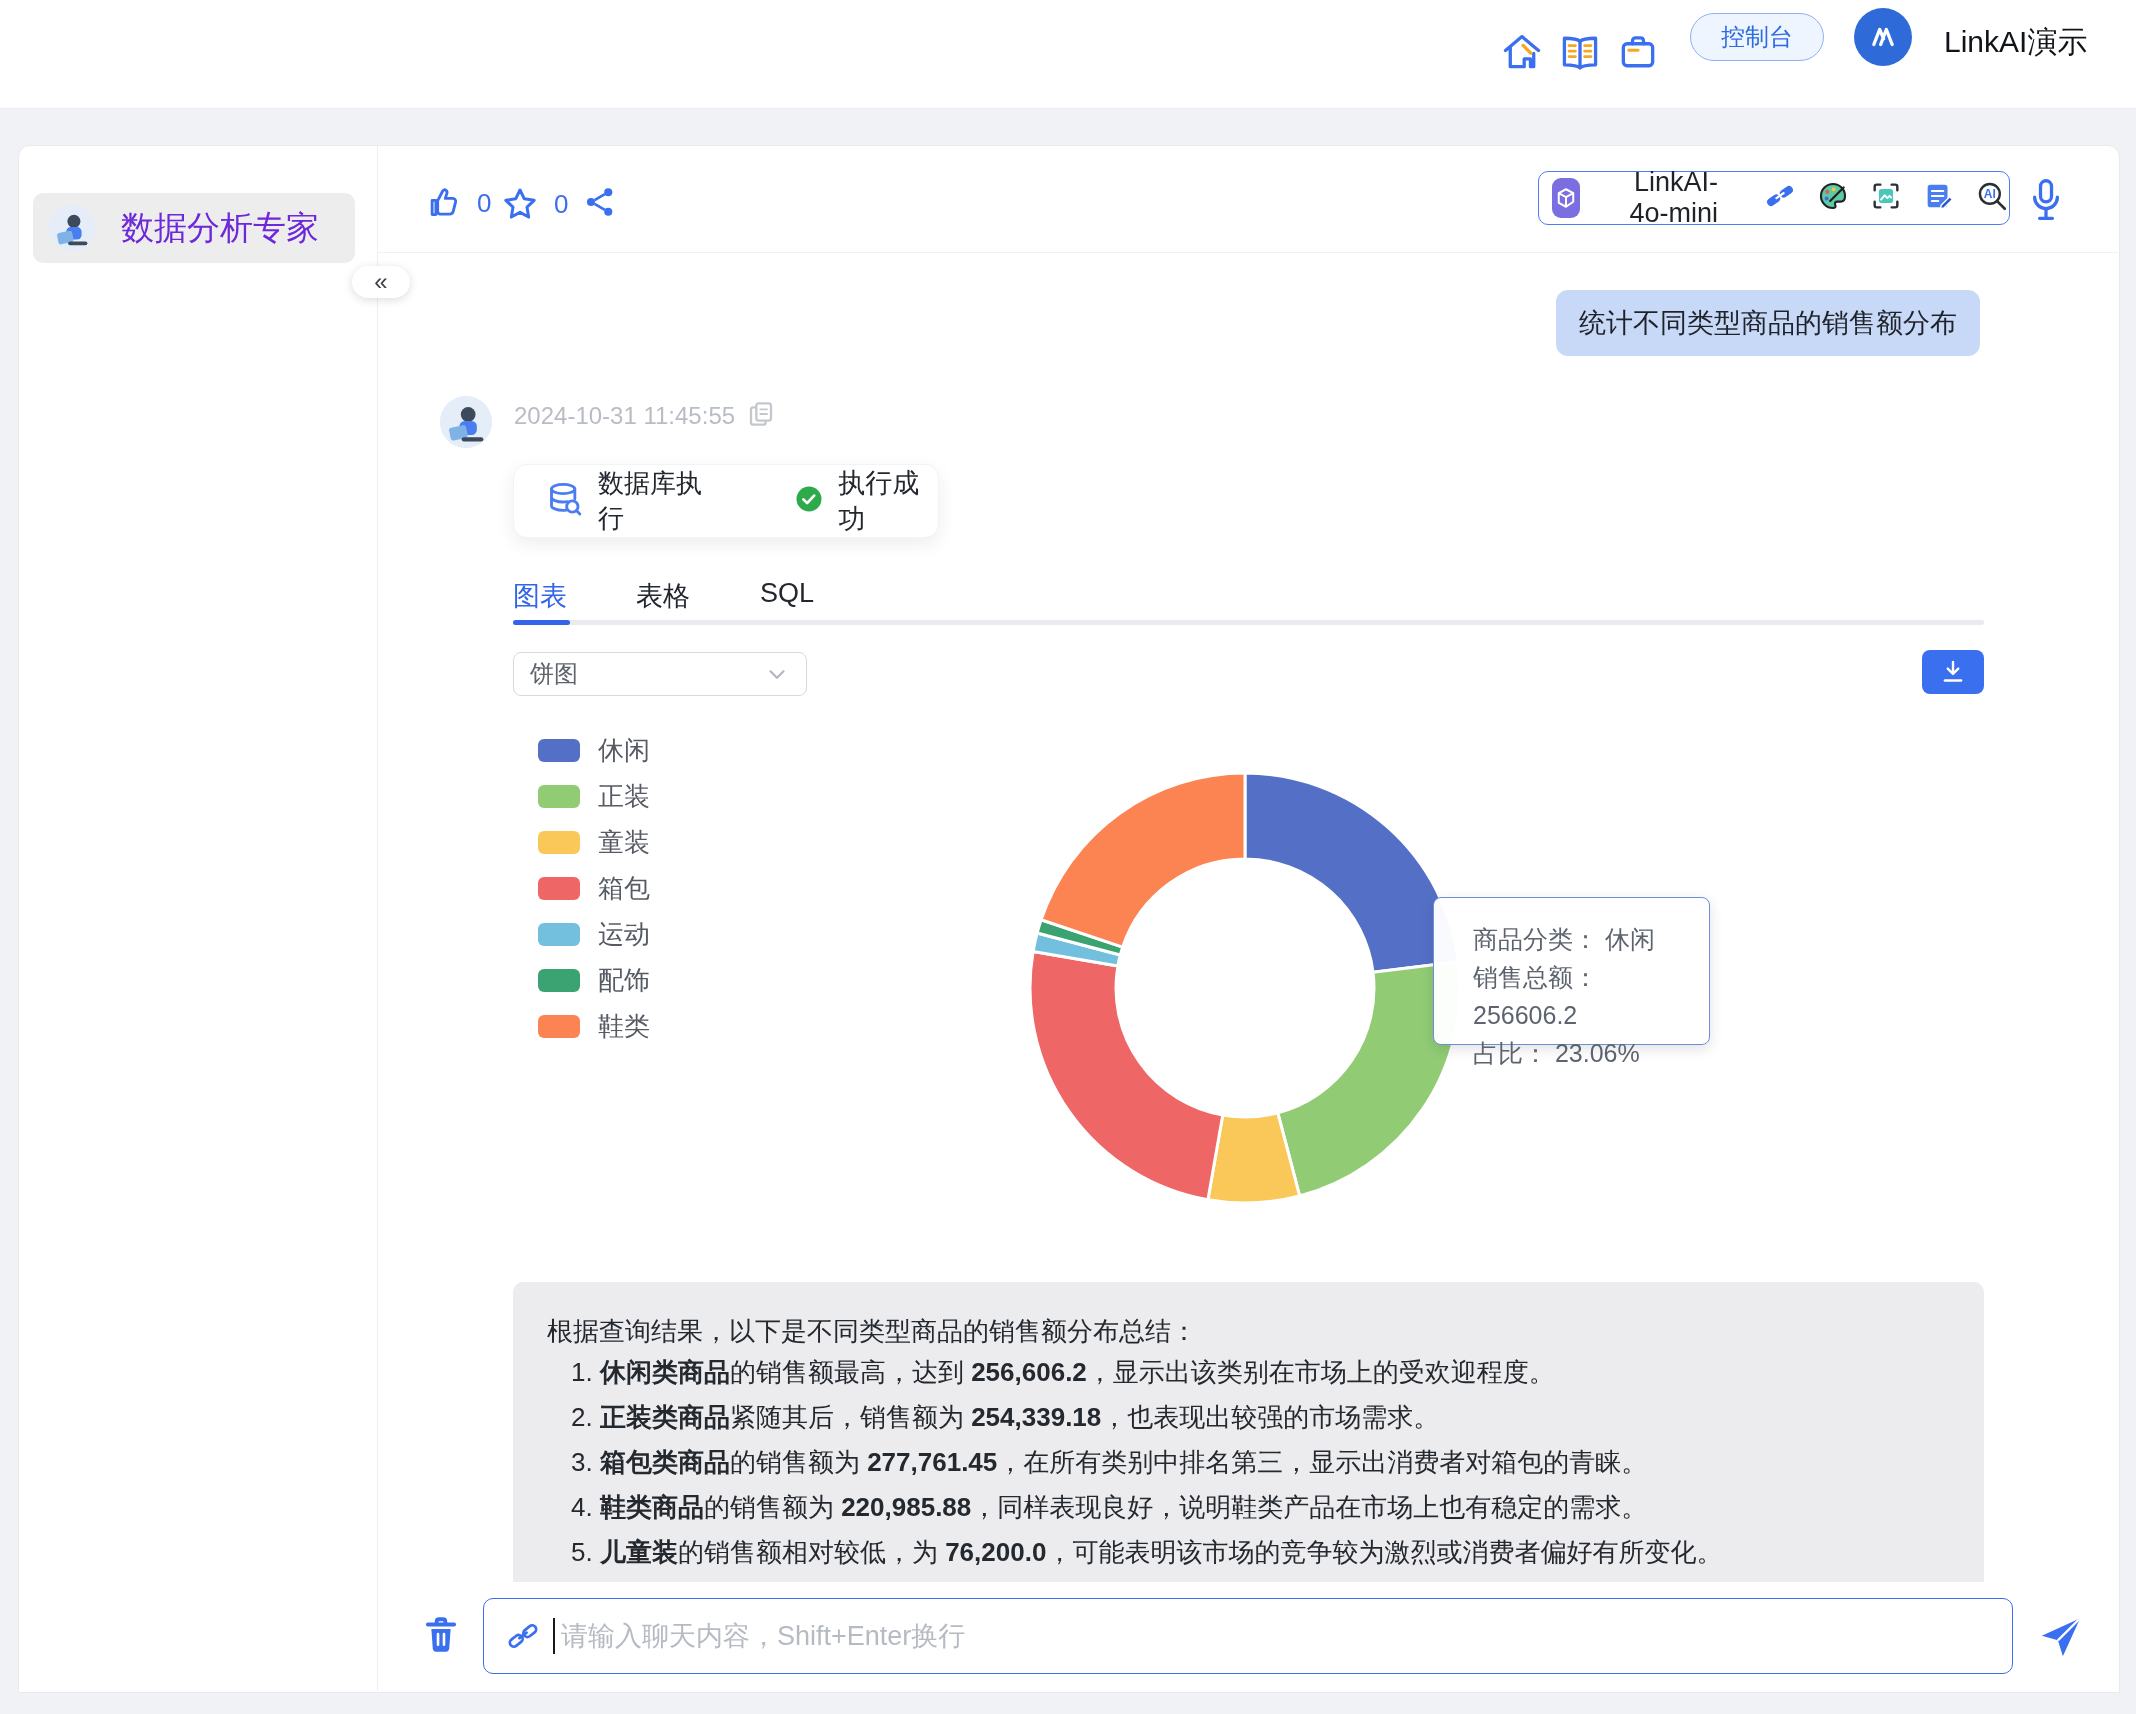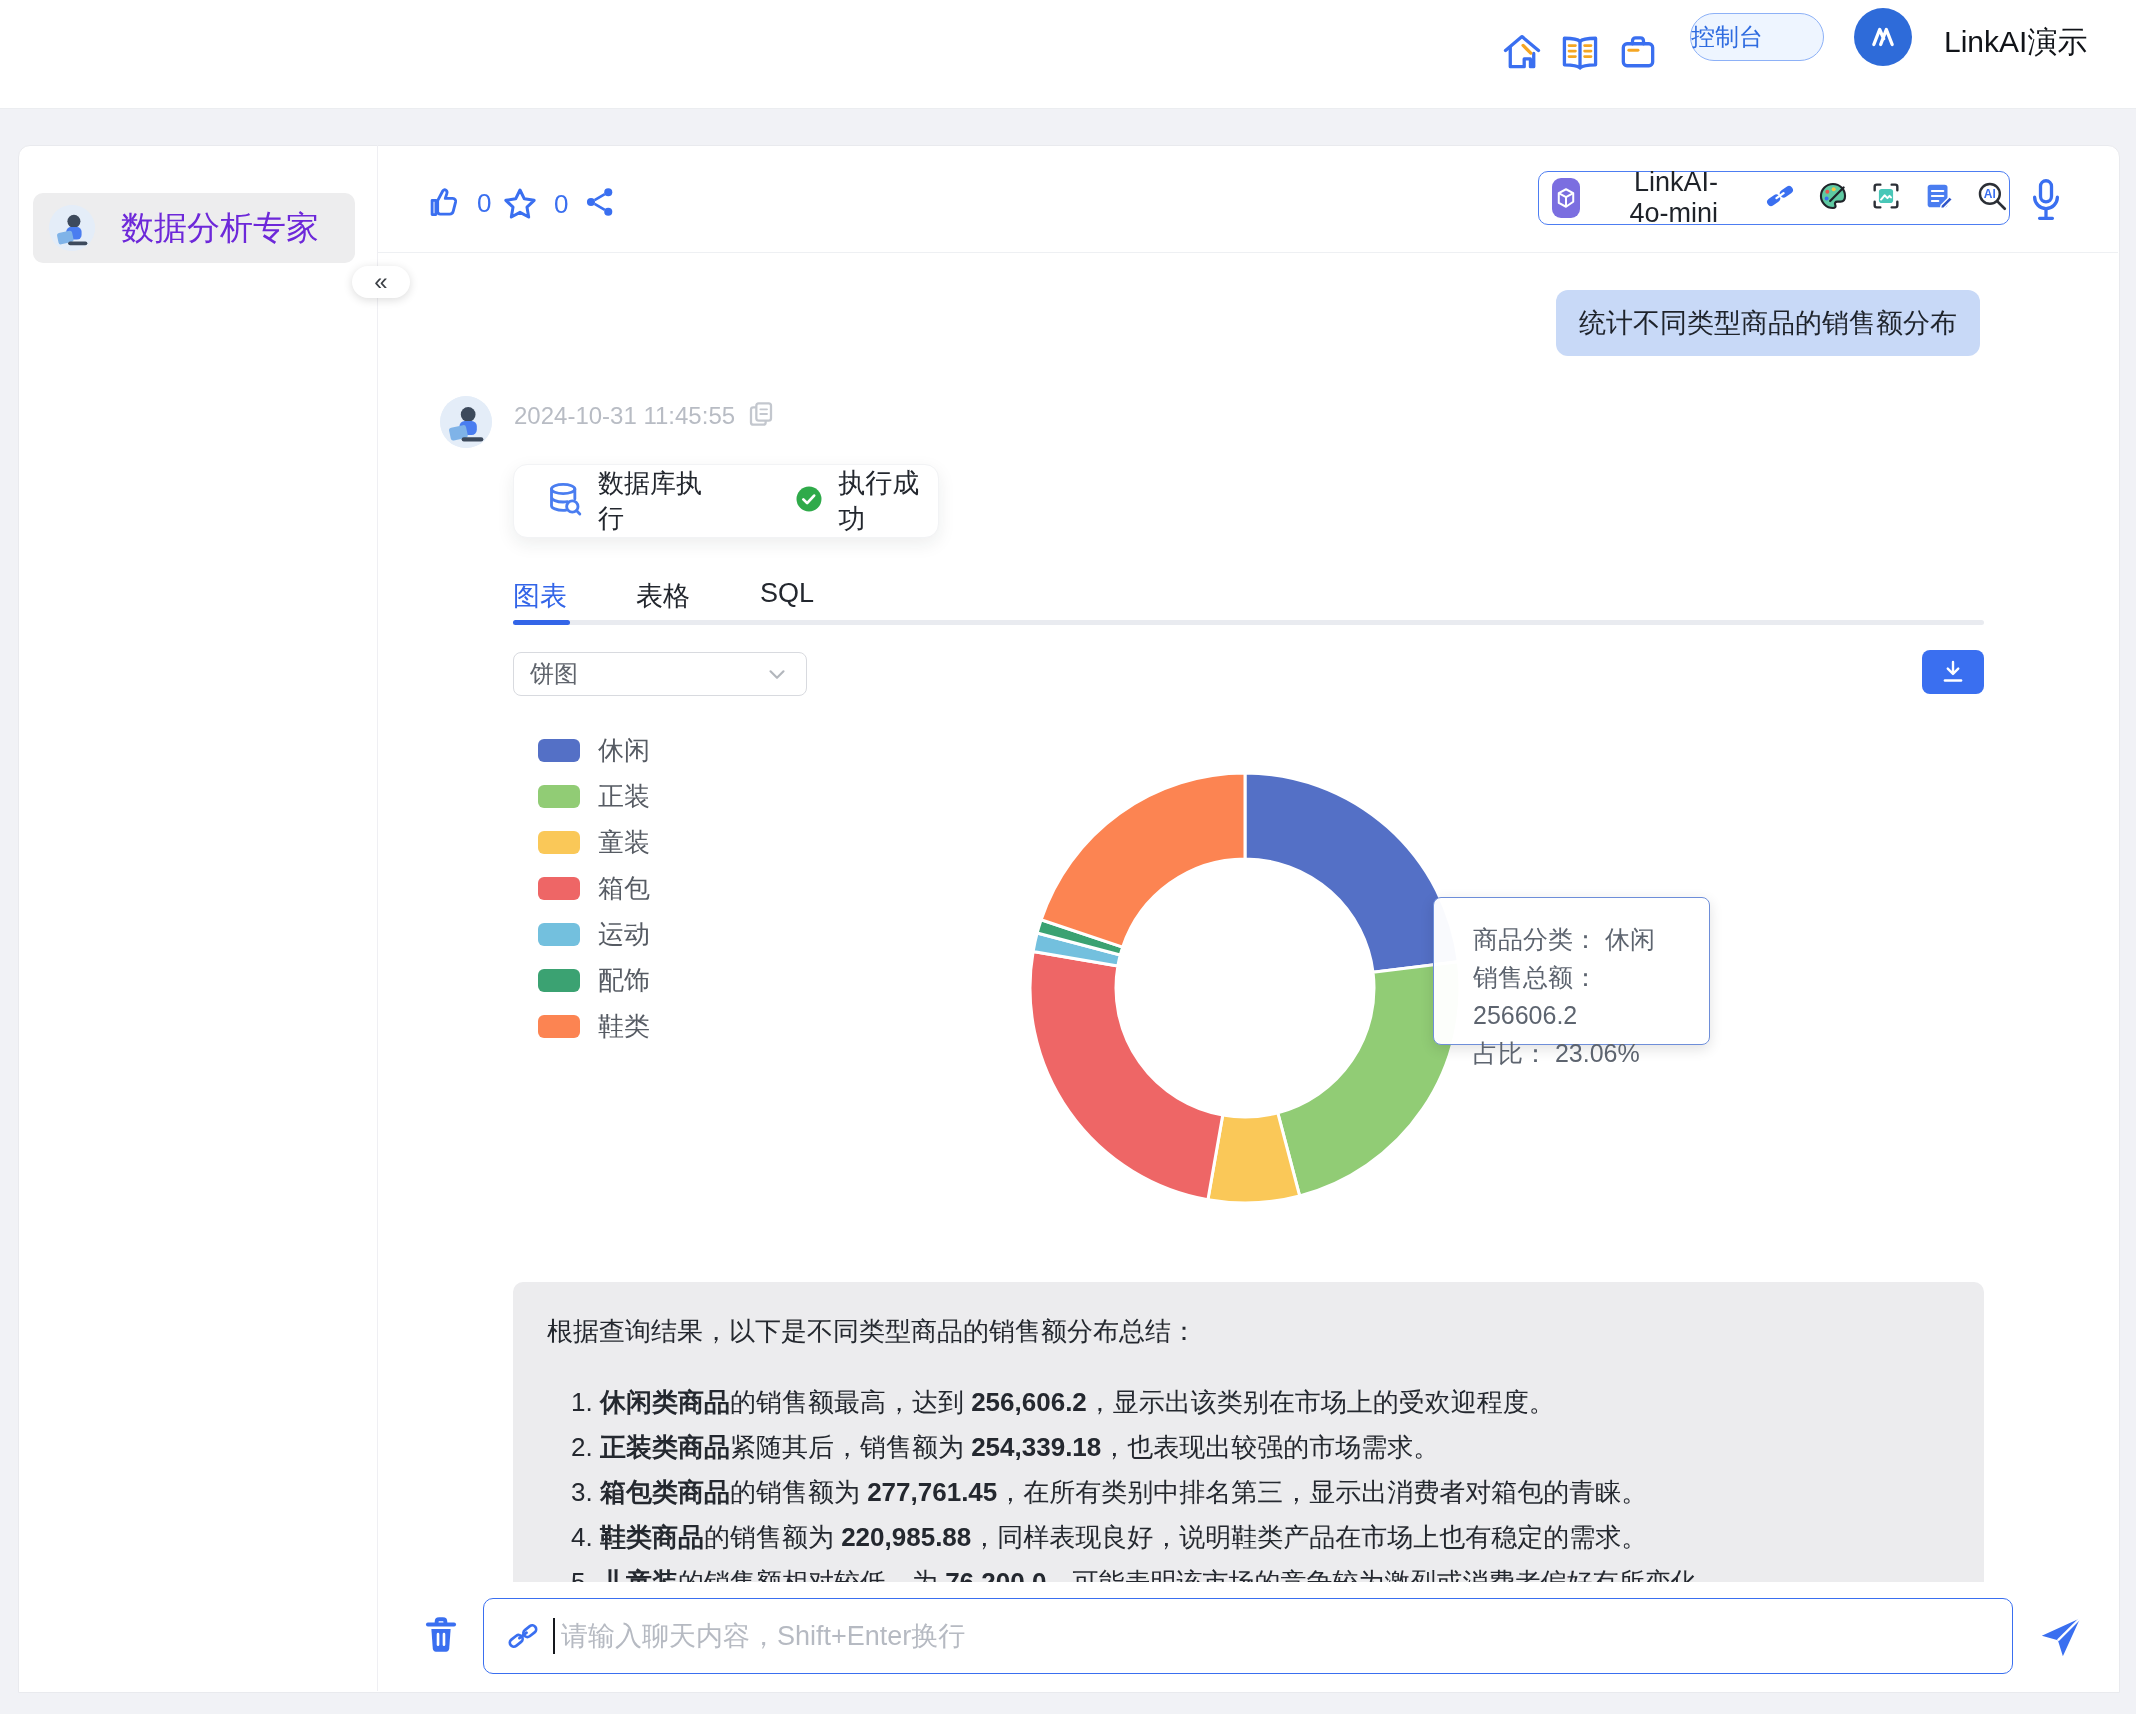--- a/index.html
+++ b/index.html
@@ -3,21 +3,21 @@
 <meta charset="utf-8">
 <style>
   html,body{margin:0;padding:0;background:#f1f2f6;}
   .stage{position:relative;width:2136px;height:1714px;background:#f1f2f6;
          font-family:"Liberation Sans","DejaVu Sans",sans-serif;overflow:hidden;color:#23272e;}
   .abs{position:absolute;}
   
   .topbar{left:0;top:0;width:2136px;height:108px;background:#fff;border-bottom:1px solid #ebedf0;}
   .navicon{top:30px;width:44px;height:44px;cursor:pointer;}
   .console-btn{left:1690px;top:13px;width:132px;height:46px;border:1.5px solid #8db1f7;border-radius:24px;
-               background:#eef5ff;color:#2e6be0;font-size:24px;display:flex;align-items:center;}
+               background:#eef5ff;color:#2e6be0;font-size:24px;display:flex;align-items:center;justify-content:center;}
   .brand-logo{left:1854px;top:8px;width:58px;height:58px;border-radius:50%;background:#2e6bd9;
               display:flex;align-items:center;justify-content:center;}
   .brand-name{left:1944px;top:22px;font-size:30px;color:#101318;}
   
   .panel{left:18px;top:145px;width:2100px;height:1546px;background:#fff;border:1px solid #e9eaee;
          border-radius:12px 12px 0 0;}
   .sidebar-border{left:377px;top:145px;width:1px;height:1546px;background:#efeff3;}
   .agent-card{left:33px;top:193px;width:322px;height:70px;background:#ededee;border-radius:10px;
               display:flex;align-items:center;cursor:pointer;}
   .agent-avatar{width:46px;height:46px;border-radius:50%;margin-left:16px;overflow:hidden;background:#e4edf8;}
@@ -56,21 +56,21 @@
   .swatch{width:42px;height:23px;border-radius:6px;}
   .legend-label{margin-left:18px;font-size:26px;color:#565b63;}
   
   .chart-tooltip{left:1433px;top:897px;width:277px;height:148px;background:rgba(255,255,255,.97);
                  border:1px solid #6e8ed9;border-radius:8px;box-shadow:0 4px 14px rgba(0,0,0,.12);
                  padding:22px 0 0 39px;box-sizing:border-box;font-size:25px;color:#5d646f;line-height:38px;}
   
   .summary-box{left:513px;top:1282px;width:1471px;height:300px;background:#ececee;border-radius:10px 10px 0 0;
                overflow:hidden;box-sizing:border-box;padding:30px 34px 0 34px;font-size:26px;color:#24282f;}
   .summary-intro{line-height:38px;}
-  .summary-list{margin-top:30px;}
+  .summary-list{}
   .summary-item{line-height:45px;padding-left:24px;}
   .summary-item b{font-weight:700;}
   
   .composer-input{left:483px;top:1598px;width:1530px;height:76px;border:1.5px solid #3a6ff0;border-radius:10px;
                   background:#fff;display:flex;align-items:center;box-sizing:border-box;padding-left:21px;cursor:text;}
   .caret{width:2px;height:36px;background:#15181d;margin-left:12px;}
   .placeholder{font-size:27px;color:#b6bac2;margin-left:6px;}
   .icon-btn{cursor:pointer;}
 </style>
 </head>

